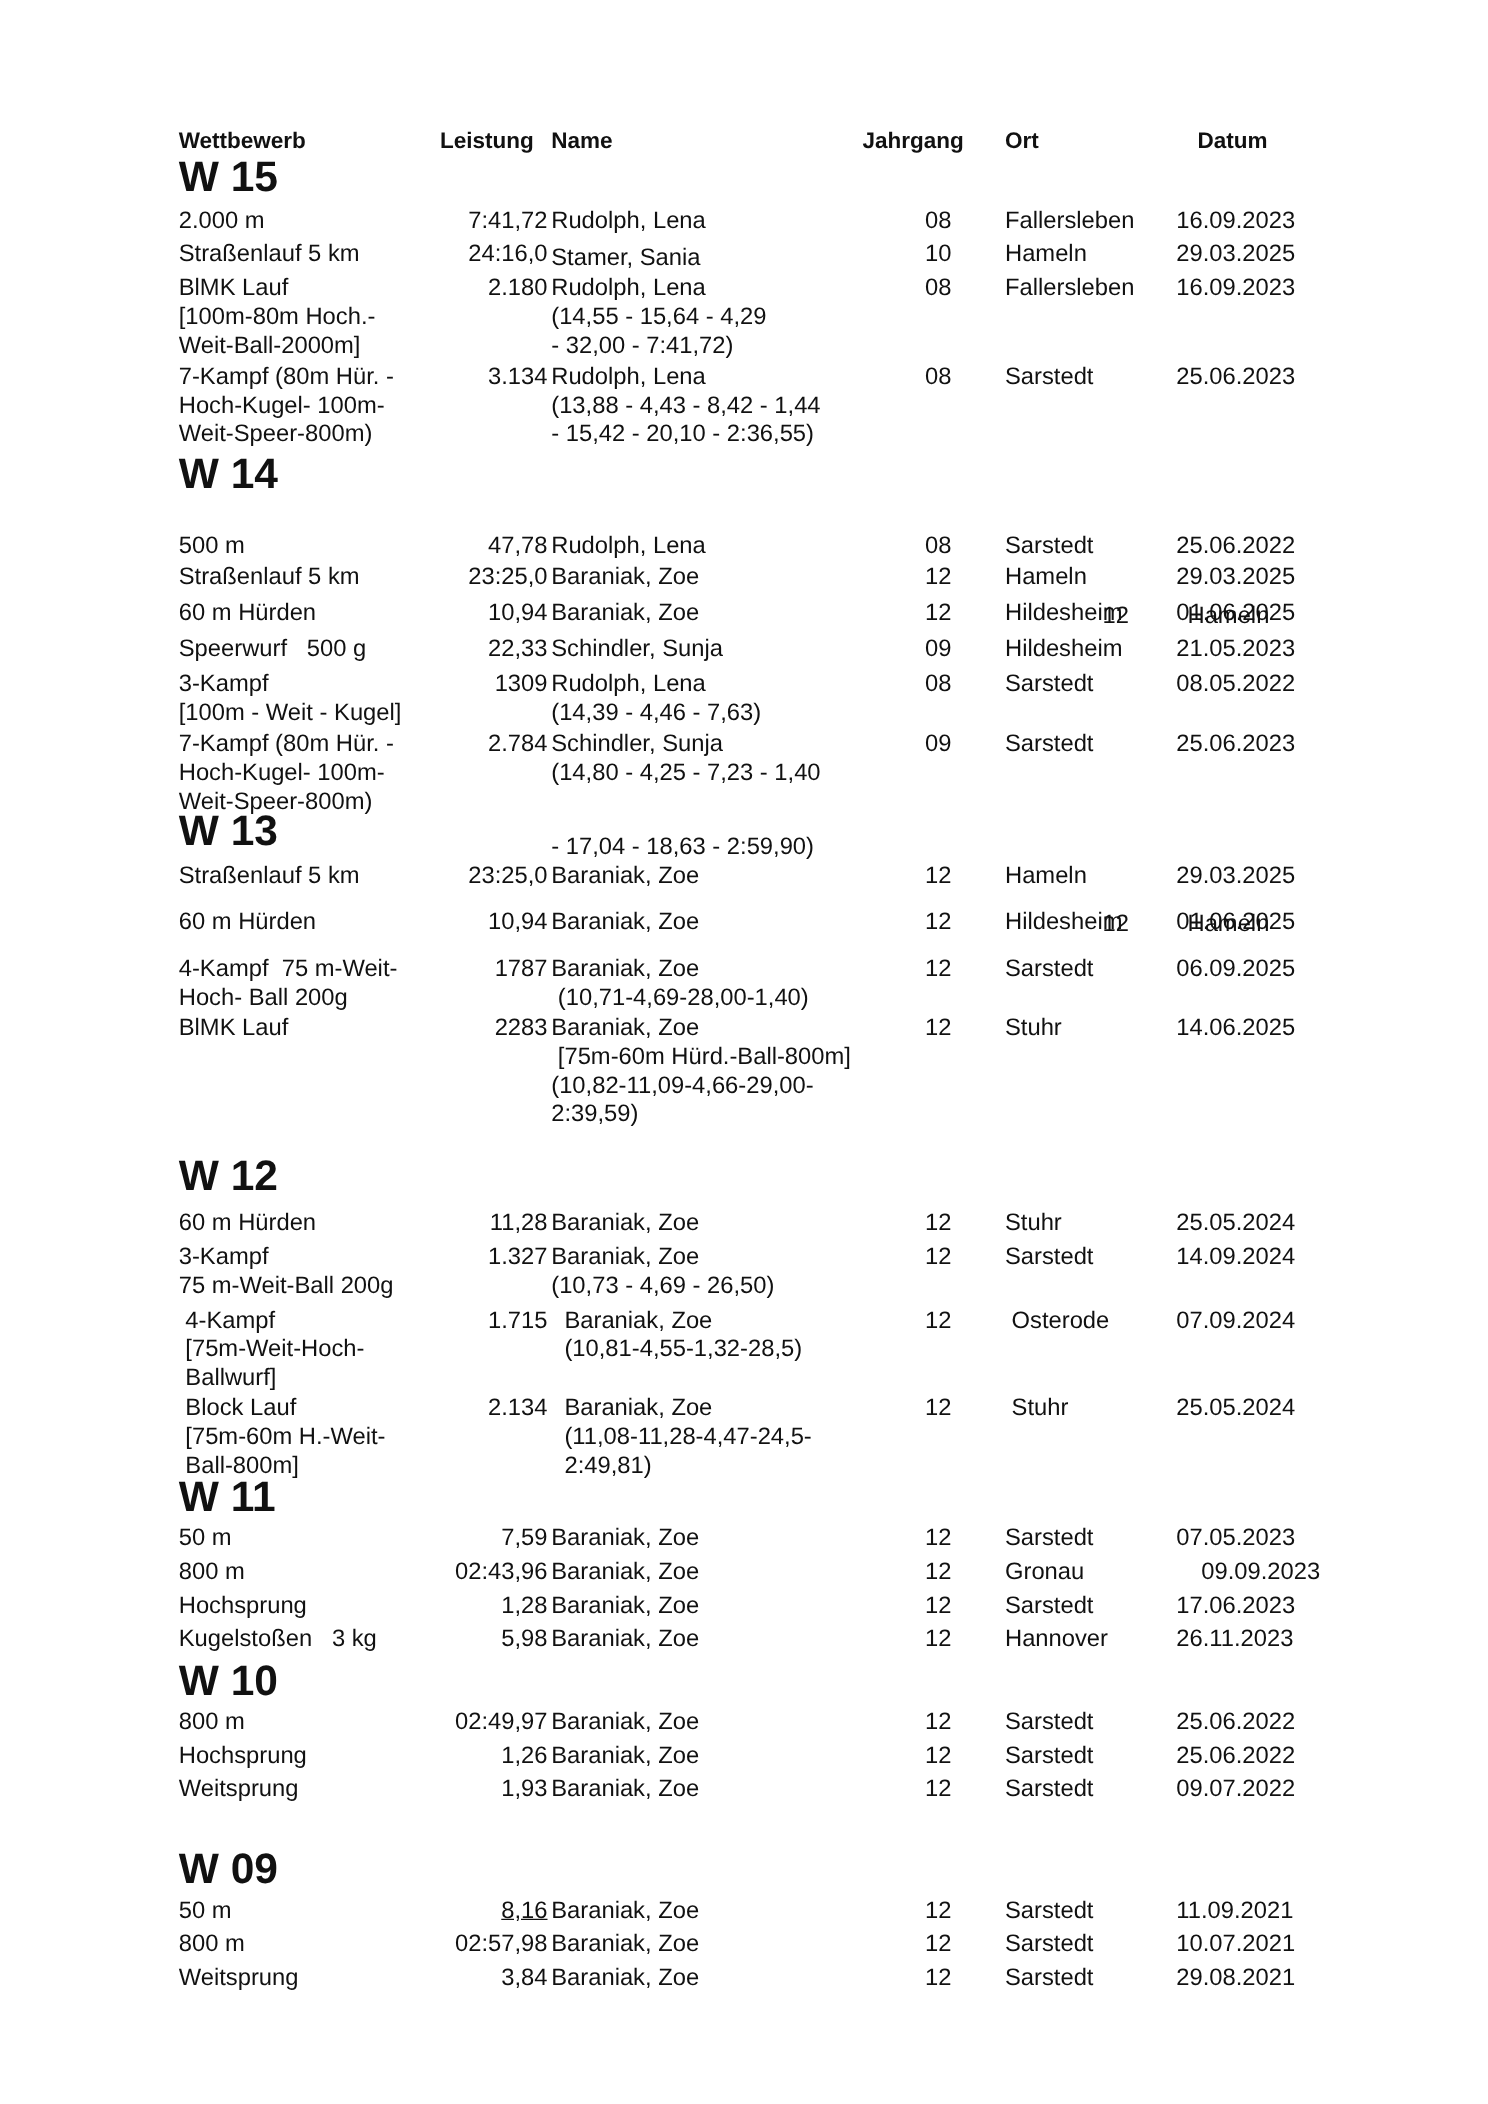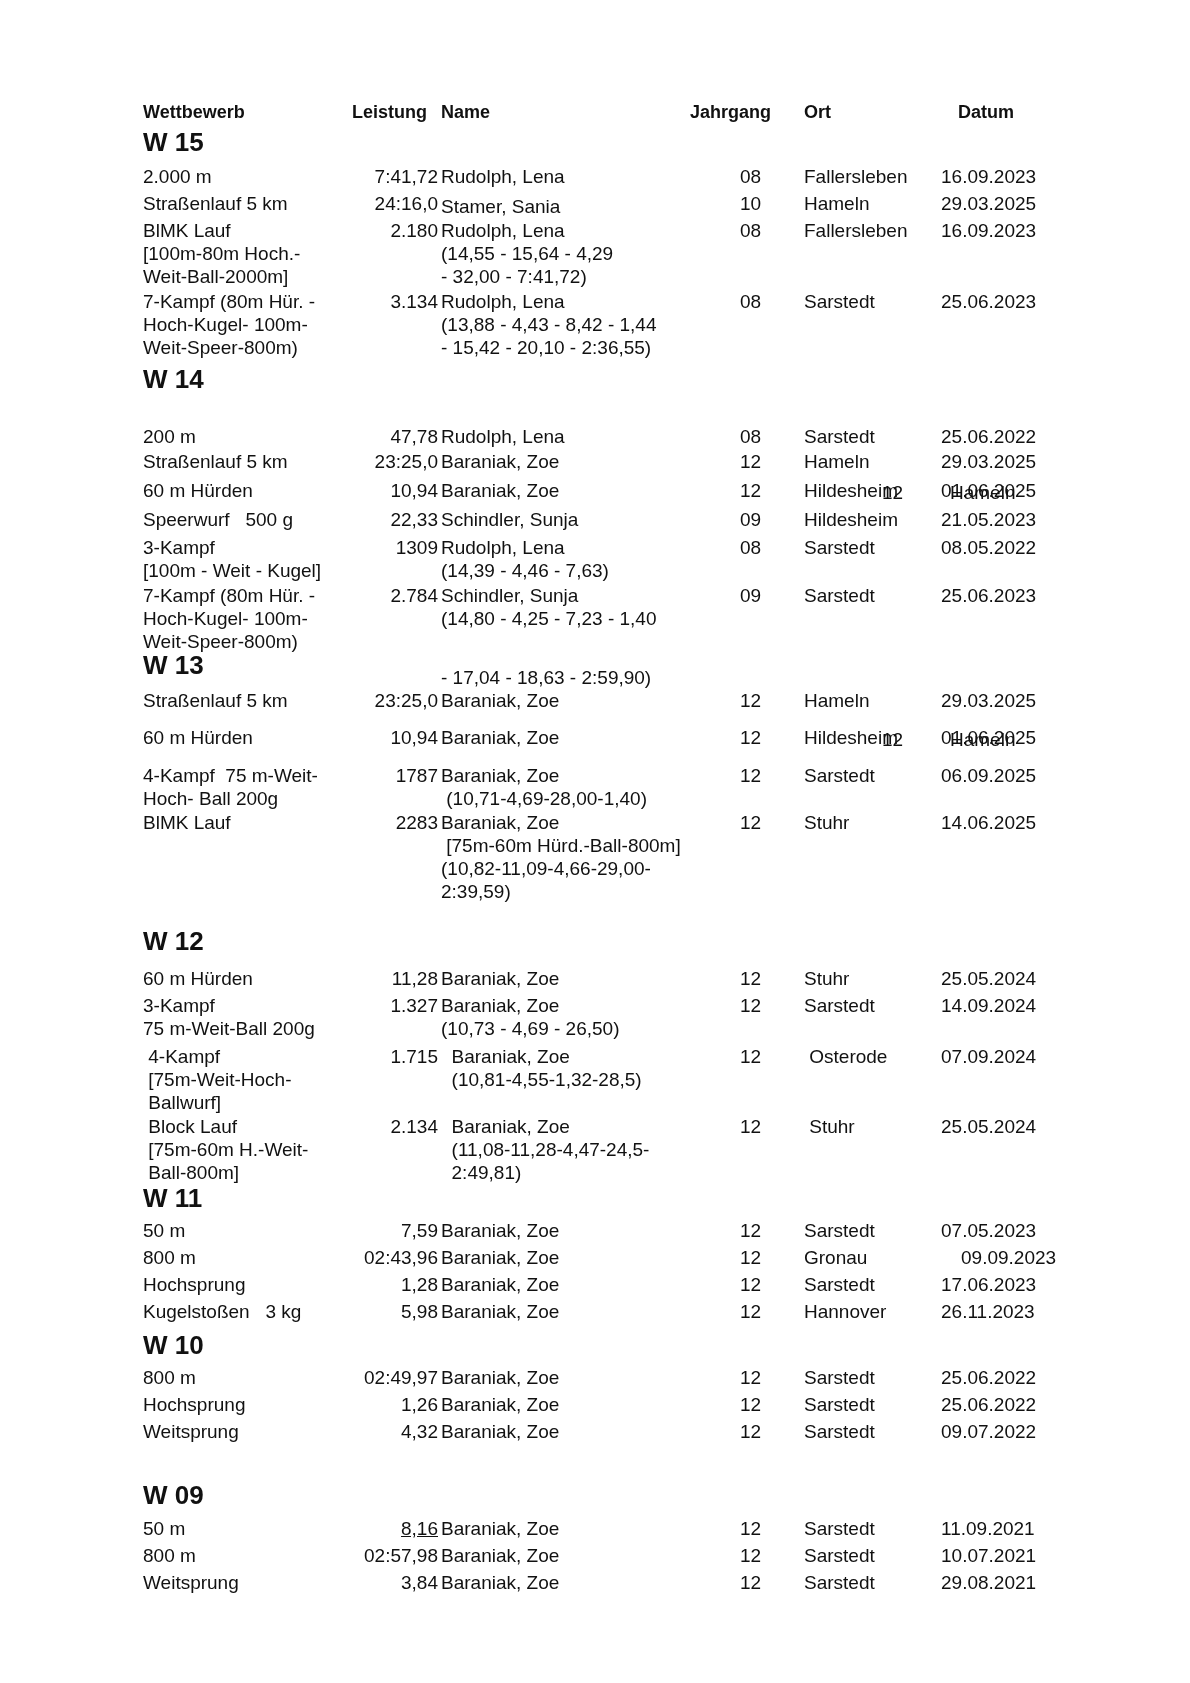--- a/index.html
+++ b/index.html
@@ -1,20 +1,20 @@
 <!DOCTYPE html>
 <html><head>
 <meta charset="utf-8">
 <style>
   html, body { margin: 0; padding: 0; background: #ffffff; }
   body { width: 1190px; height: 1683px; position: relative; overflow: hidden;
          font-family: "Liberation Sans", sans-serif; color: #111111; font-size: 19px; }
   .t { position: absolute; white-space: nowrap; line-height: 23px; }
   .hdr { font-weight: bold; font-size: 18px; }
-  .sec { font-weight: bold; font-size: 26px; line-height: 30px; }
+  .sec { font-weight: bold; font-size: 34px; line-height: 30px; }
   .c-comp { left: 143px; }
   .c-perf { right: 752px; text-align: right; }
   .c-name { left: 441px; }
   .c-year { left: 740px; }
   .c-ort { left: 804px; }
   .c-date { left: 941px; }
 </style>
 </head>
 <body>
 
@@ -67,21 +67,21 @@
           <span class="t c-name" style="top: 313px; white-space: pre;">(13,88 - 4,43 - 8,42 - 1,44</span>
           <span class="t c-name" style="top: 336px; white-space: pre;">- 15,42 - 20,10 - 2:36,55)</span>
           <span class="t c-year" style="top: 290px; white-space: pre;">08</span>
           <span class="t c-ort" style="top: 290px; white-space: pre;">Sarstedt</span>
           <span class="t c-date" style="top: 290px; white-space: pre;">25.06.2023</span>
         </div>
       </div>
       <div>
         <span class="t sec c-comp" style="top: 364px; white-space: pre;">W 14</span>
         <div>
-          <span class="t c-comp" style="top: 425px; white-space: pre;">200 m</span>
+          <span class="t c-comp" style="top: 425px; white-space: pre;">500 m</span>
           <span class="t c-perf" style="top: 425px; white-space: pre;">47,78</span>
           <span class="t c-name" style="top: 425px; white-space: pre;">Rudolph, Lena</span>
           <span class="t c-year" style="top: 425px; white-space: pre;">08</span>
           <span class="t c-ort" style="top: 425px; white-space: pre;">Sarstedt</span>
           <span class="t c-date" style="top: 425px; white-space: pre;">25.06.2022</span>
         </div>
         <div>
           <span class="t c-comp" style="top: 450px; white-space: pre;">Straßenlauf 5 km</span>
           <span class="t c-perf" style="top: 450px; white-space: pre;">23:25,0</span>
           <span class="t c-name" style="top: 450px; white-space: pre;">Baraniak, Zoe</span>
@@ -264,21 +264,21 @@
         <div>
           <span class="t c-comp" style="top: 1393px; white-space: pre;">Hochsprung</span>
           <span class="t c-perf" style="top: 1393px; white-space: pre;">1,26</span>
           <span class="t c-name" style="top: 1393px; white-space: pre;">Baraniak, Zoe</span>
           <span class="t c-year" style="top: 1393px; white-space: pre;">12</span>
           <span class="t c-ort" style="top: 1393px; white-space: pre;">Sarstedt</span>
           <span class="t c-date" style="top: 1393px; white-space: pre;">25.06.2022</span>
         </div>
         <div>
           <span class="t c-comp" style="top: 1420px; white-space: pre;">Weitsprung</span>
-          <span class="t c-perf" style="top: 1420px; white-space: pre;">4,32</span>
+          <span class="t c-perf" style="top: 1420px; white-space: pre;">1,93</span>
           <span class="t c-name" style="top: 1420px; white-space: pre;">Baraniak, Zoe</span>
           <span class="t c-year" style="top: 1420px; white-space: pre;">12</span>
           <span class="t c-ort" style="top: 1420px; white-space: pre;">Sarstedt</span>
           <span class="t c-date" style="top: 1420px; white-space: pre;">09.07.2022</span>
         </div>
       </div>
       <div>
         <span class="t sec c-comp" style="top: 1480px; white-space: pre;">W 09</span>
         <div>
           <span class="t c-comp" style="top: 1517px; white-space: pre;">50 m</span>

